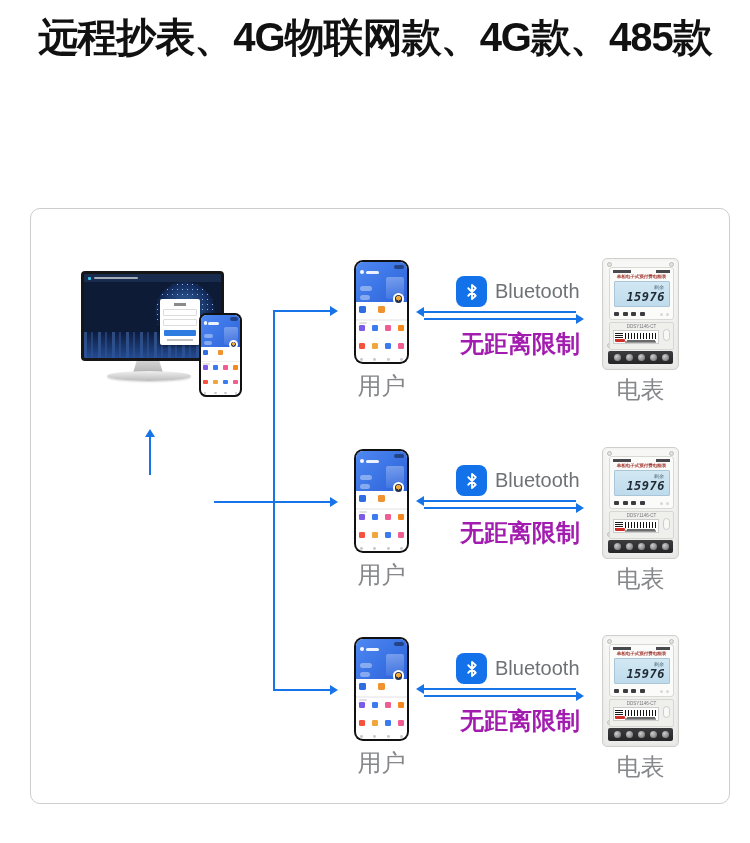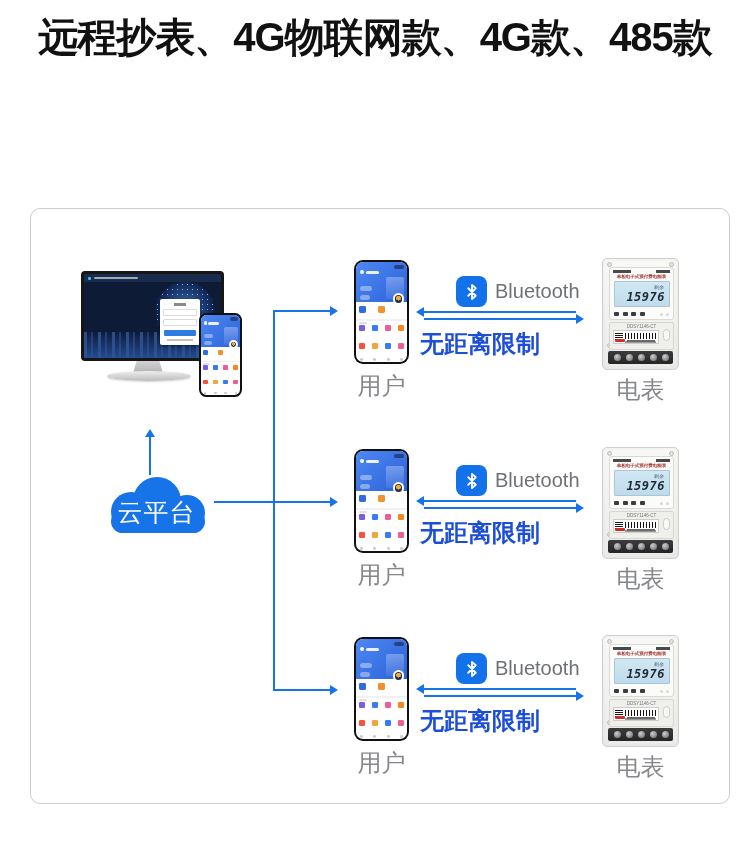--- a/index.html
+++ b/index.html
@@ -128,22 +128,22 @@
   
   .row{position:absolute;left:0;width:698px;height:140px;}
   .row .phone-slot{left:323px;top:0;width:55px;height:104px;}
   .row .user-label{left:303px;top:110px;width:95px;}
   .bt-badge{position:absolute;left:425px;top:16px;width:31px;height:31px;border-radius:8px;
     background:#1371ea;display:flex;align-items:center;justify-content:center;}
   .bt-text{position:absolute;left:464px;top:16px;height:31px;line-height:31px;
     color:#6e7276;font-size:20px;}
   .darrow{position:absolute;left:393px;width:152px;height:2px;background:#1673e8;}
   .darrow.top{top:51px;} .darrow.bot{top:58px;}
-  .nodist{position:absolute;left:389px;top:68px;width:160px;text-align:left;
-    color:#1d4ed8;font-size:24px;font-weight:700;}
+  .nodist{position:absolute;left:389px;top:68px;width:160px;text-align:right;
+    color:#a21caf;font-size:24px;font-weight:700;}
   .row .meter-slot{left:571px;top:-2px;}
   .row .meter-label{left:571px;top:114px;width:77px;}
 </style>
 </head>
 <body>
 
 <div class="canvas">
 
   <div class="page-title">远程抄表、4G物联网款、4G款、485款</div>
 
@@ -202,29 +202,20 @@
         <i></i>
               <i></i>
       </div>
     </div>
   </div>
 </div>
 
     <div class="vline" style="left:118px;top:228px;height:38px;">
       <i class="ah-u"></i>
     </div>
-    <div class="cloud">
-      <svg width="115" height="58" viewBox="0 0 115 58">
-        <circle cx="32" cy="36" r="20" fill="#1673e8"></circle>
-        <circle cx="58" cy="25" r="24" fill="#1673e8"></circle>
-        <circle cx="88" cy="37" r="18" fill="#1673e8"></circle>
-        <rect x="12" y="34" width="94" height="23" rx="11.5" fill="#1673e8"></rect>
-      </svg>
-      <div class="cloud-label">云平台</div>
-    </div>
 
     <div class="vline" style="left:242px;top:102px;height:380px;"></div>
     <div class="hline" style="left:242px;top:101px;width:57px;">
       <i class="ah-r"></i>
     </div>
     <div class="hline" style="left:183px;top:292px;width:116px;">
       <i class="ah-r"></i>
     </div>
     <div class="hline" style="left:242px;top:480px;width:57px;">
       <i class="ah-r"></i>

